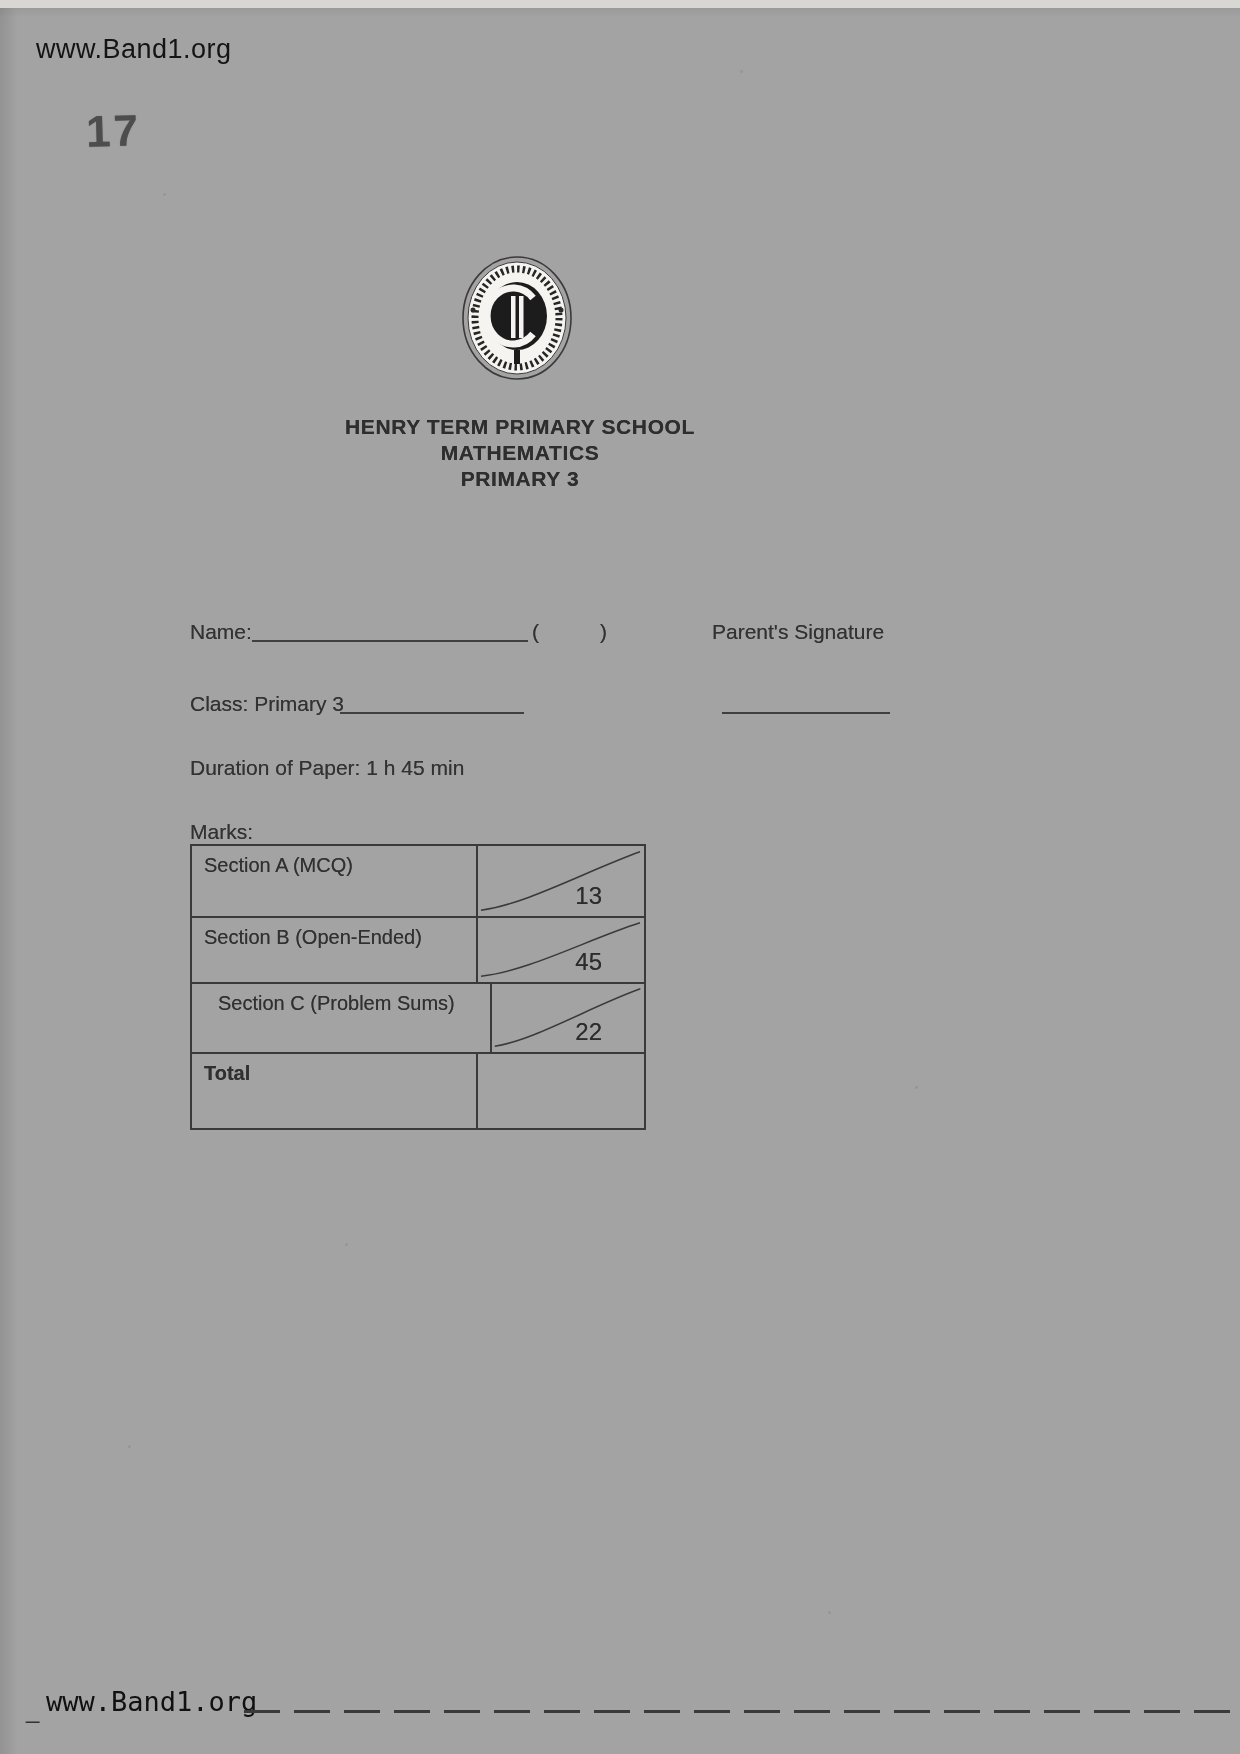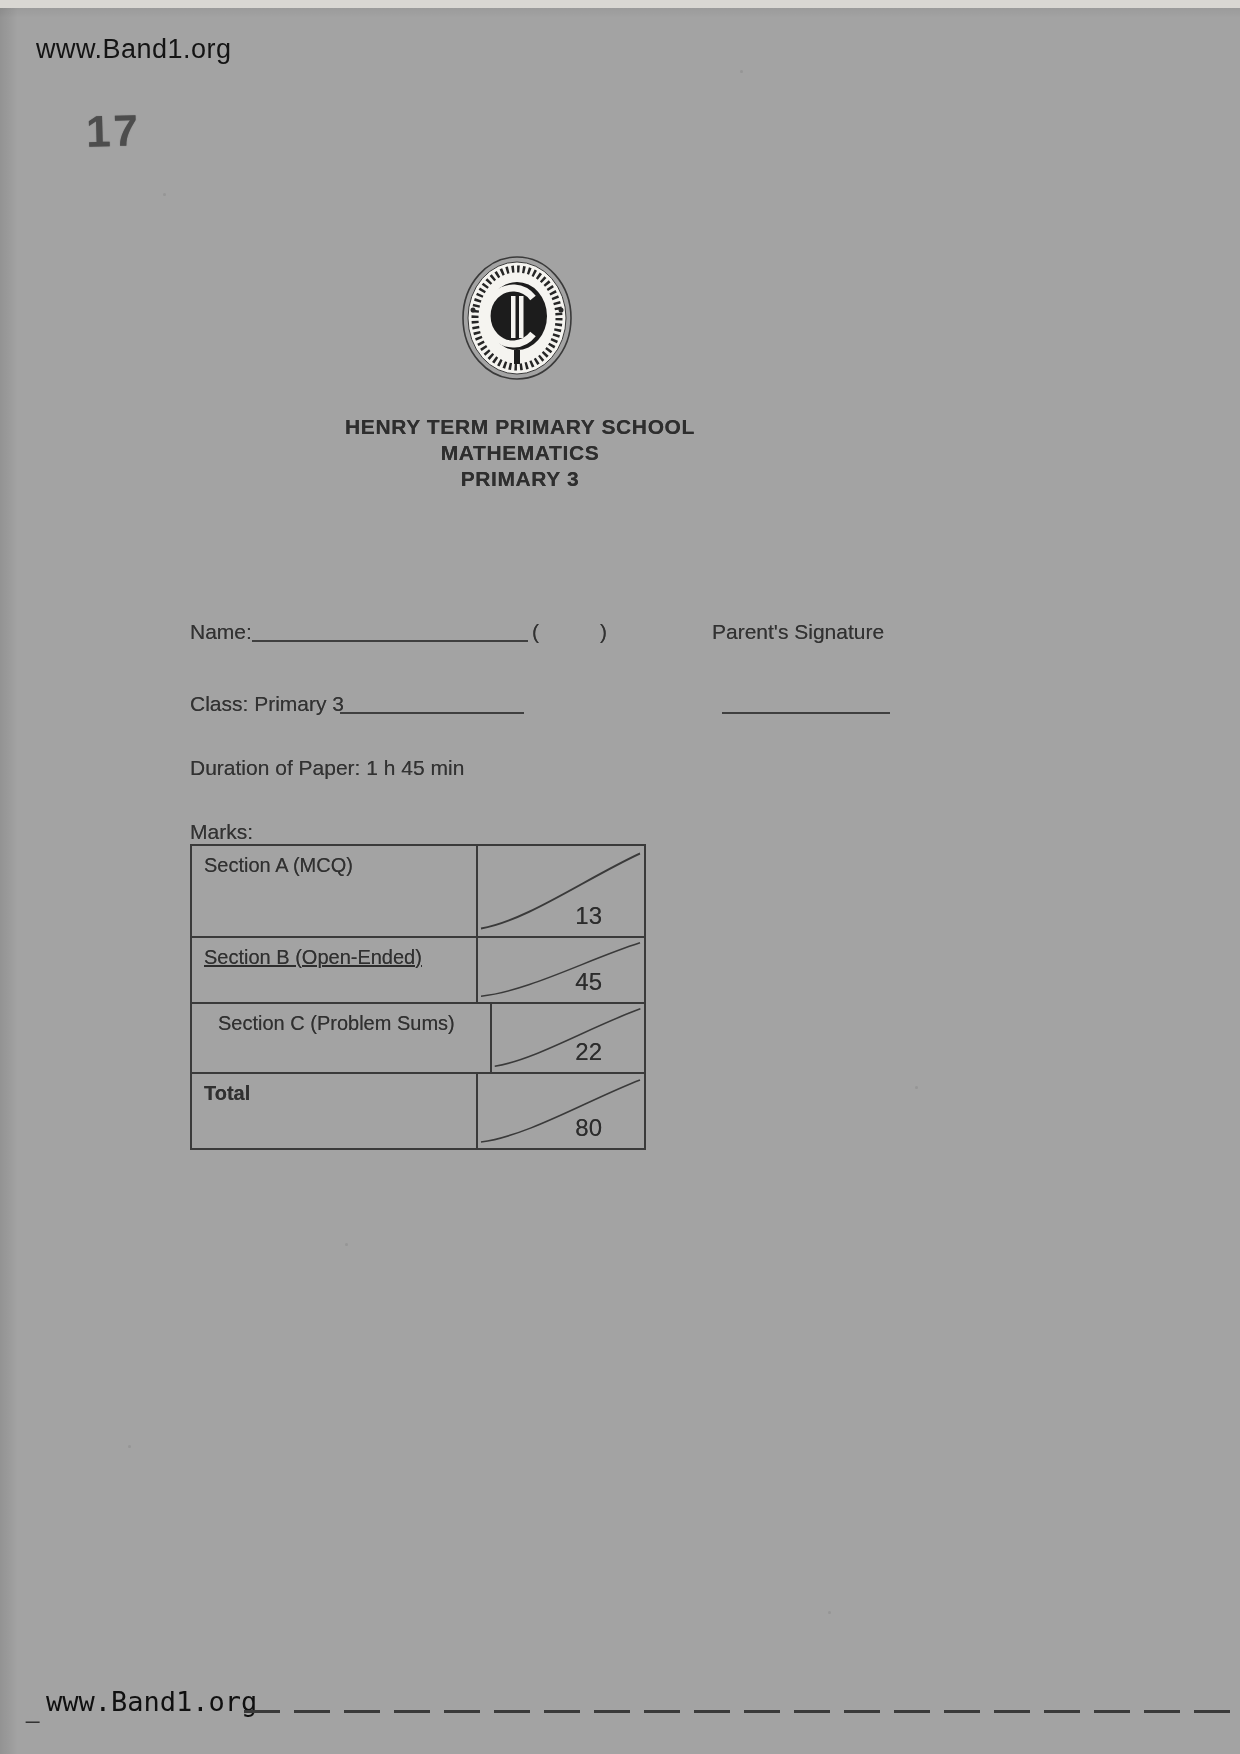--- a/index.html
+++ b/index.html
@@ -68,21 +68,21 @@
     border-right:2px solid #3a3a3a;
     text-shadow:0 0 0.4px #555;
   }
   .mrow:last-child .mlabel { font-weight:700; }
   .mscore { position:relative; flex:1; }
   .mscore svg { position:absolute; inset:0; width:100%; height:100%; }
   .mscore .num {
     position:absolute; right:42px; bottom:6px;
     font-size:24px; color:#2c2c2c; text-shadow:0 0 0.4px #555;
   }
-  .r0 { height:92px; } .r1 { height:66px;text-decoration:underline; } .r2 { height:70px;padding-left:14px; } .r3 { height:74px; }
+  .r0 { height:72px; } .r1 { height:66px; } .r2 { height:70px;padding-left:14px; } .r3 { height:74px; }
 
   .wm-bottom {
     position:absolute; left:46px; top:1678px;
     font-family:"DejaVu Sans Mono", monospace;
     font-size:27px; color:#101010;
   }
   .stray-mark {
     position:absolute; left:26px; top:1688px;
     font-size:24px; color:#333;
   }
@@ -160,26 +160,20 @@
       <div class="mlabel">Section C (Problem Sums)</div>
       <div class="mscore">
         <svg viewBox="0 0 166 70" preserveAspectRatio="none">
           <path d="M3,64 C 46,58 106,24 162,5" fill="none" stroke="#3a3a3a" stroke-width="1.6"></path>
         </svg>
         <span class="num">22</span>
       </div>
     </div>
     <div class="mrow r3">
       <div class="mlabel">Total</div>
-      <div class="mscore">
-        <svg viewBox="0 0 166 74" preserveAspectRatio="none">
-          <path d="M3,68 C 50,62 110,26 162,6" fill="none" stroke="#3a3a3a" stroke-width="1.6"></path>
-        </svg>
-        <span class="num">80</span>
-      </div>
     </div>
   </div>
 
   <span class="stray-mark">_</span>
   <div class="wm-bottom">www.Band1.org</div>
   <div class="bottom-rule"></div>
 
   <div class="speck" style="left:740px; top:62px; width:3px; height:3px;"></div>
   <div class="speck" style="left:163px; top:185px; width:3px; height:3px;"></div>
   <div class="speck" style="left:345px; top:1235px; width:3px; height:3px;"></div>

